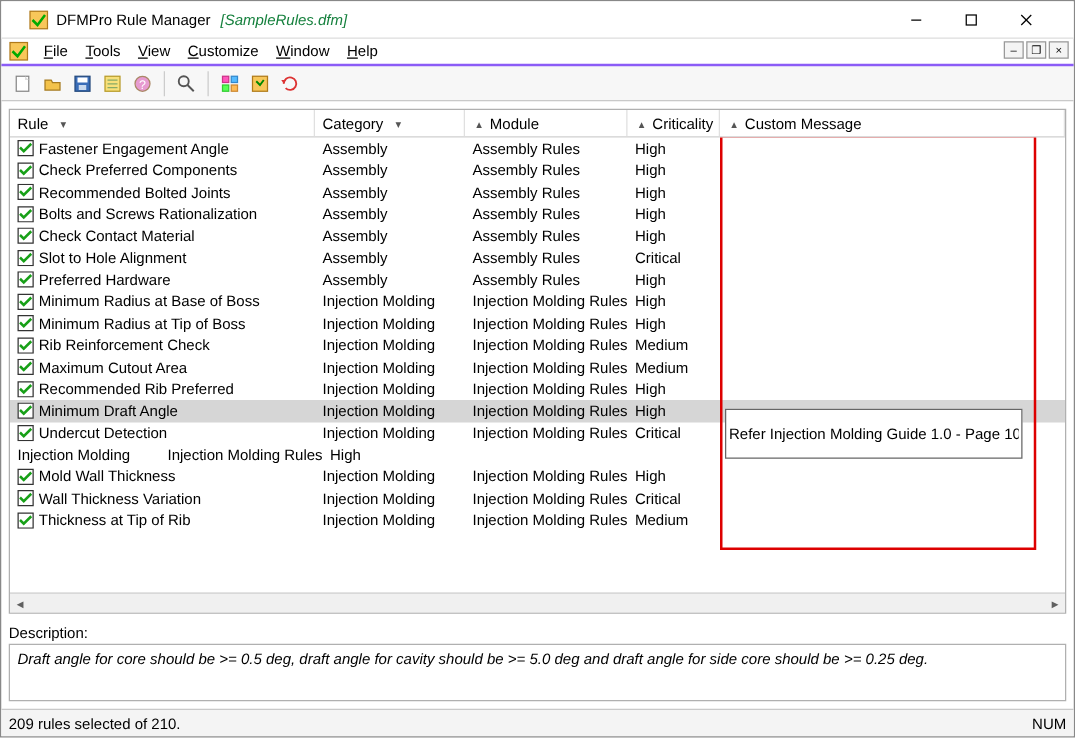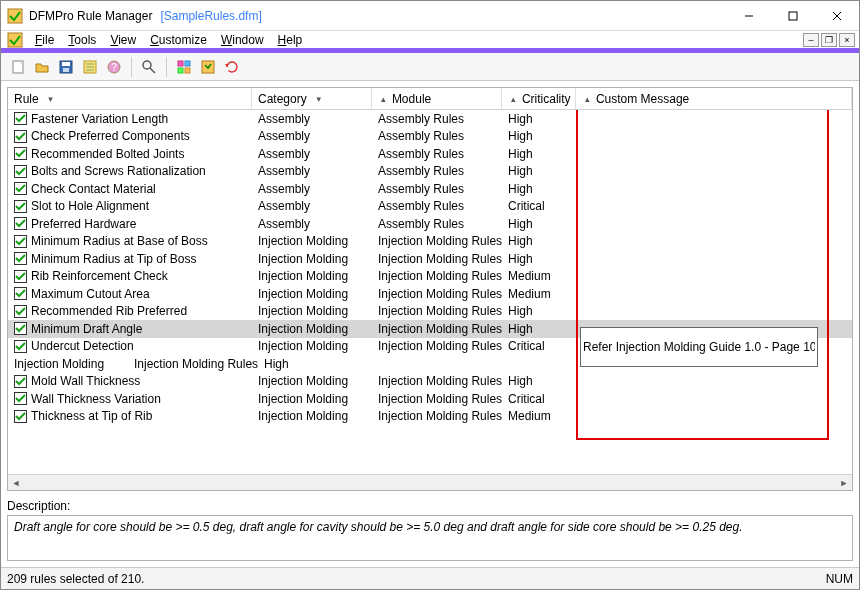--- a/index.html
+++ b/index.html
@@ -1,23 +1,23 @@
 <!DOCTYPE html>
 <html><head>
 <meta charset="utf-8">
 <style>
 * { box-sizing: border-box; margin: 0; padding: 0; }
 body { font-family: "Segoe UI", Tahoma, sans-serif; font-size: 12px; background: #fff; width: 860px; height: 590px; overflow: hidden; display: flex; flex-direction: column; border: 1px solid #888; }
-.titlebar { height: 30px; display: flex; align-items: center; padding: 0 0; background: #fff; border-bottom: 1px solid #ddd; }
+.titlebar { height: 30px; display: flex; align-items: center; padding: 0 16px; background: #fff; border-bottom: 1px solid #ddd; }
 .titlebar .app-icon { width: 16px; height: 16px; margin: 0 6px; }
 .titlebar .title { font-size: 12px; color: #000; flex: 0 0 auto; }
-.titlebar .doc { font-size: 12px; color: #3b82f6; margin-left: 8px; }
+.titlebar .doc { font-size: 12px; color: #15803d; margin-left: 8px; font-style: italic; }
 .titlebar .spacer { flex: 1; }
 .win-btn { width: 44px; height: 28px; display:flex; align-items:center; justify-content:center; font-family: inherit; font-size: 14px; background: transparent; border: none; }
-.menubar { height: 22px; display:flex; align-items:center; padding: 0 6px; gap: 2px; border-bottom: 5px solid #8b5cf6; position: relative; }
+.menubar { height: 22px; display:flex; align-items:center; padding: 0 6px; gap: 2px; border-bottom: 2px solid #8b5cf6; position: relative; }
 .menu-icon { width:16px; height:16px; margin-right:4px; }
 .menu-item { padding: 2px 6px; font-size: 12px; cursor: default; }
 .menu-item .ul { text-decoration: underline; }
 .mdi-controls { position:absolute; right:4px; top:2px; display:flex; gap:2px; }
 .mdi-controls .mdi-btn { width:16px; height:14px; border:1px solid #999; background:#f4f4f4; font-size:9px; display:flex; align-items:center; justify-content:center; }
 .toolbar { height: 28px; display:flex; align-items:center; padding: 2px 6px; gap: 2px; border-bottom: 1px solid #c9c9c9; background:#f7f7f7; }
 .tool-btn { width: 22px; height: 22px; display:flex; align-items:center; justify-content:center; border:1px solid transparent; }
 .tool-sep { width:1px; height:20px; background:#ccc; margin: 0 4px; }
 .content { flex:1; display:flex; flex-direction:column; padding: 6px; overflow:hidden; }
 .grid-wrap { flex:1; border:1px solid #b0b0b0; display:flex; flex-direction:column; position:relative; overflow:hidden; }
@@ -178,21 +178,21 @@
       <div class="col col-msg"><span class="sort-ind">▴</span>&nbsp;<span>Custom Message</span></div>
     </div>
     <div class="grid-body" id="grid-body">
         <div class="row">
           <div class="cell rule">
             <span class="chk">
               <svg viewBox="0 0 11 11">
                 <path d="M1 5 L4 8 L10 2" stroke="#18a018" stroke-width="2" fill="none"></path>
               </svg>
             </span>
-            <span>Fastener Variation Length</span>
+            <span>Fastener Engagement Angle</span>
           </div>
           <div class="cell cat">Assembly</div>
           <div class="cell mod">Assembly Rules</div>
           <div class="cell crit">High</div>
           <div class="cell msg"></div>
         </div>
         <div class="row">
           <div class="cell rule">
             <span class="chk">
               <svg viewBox="0 0 11 11">

